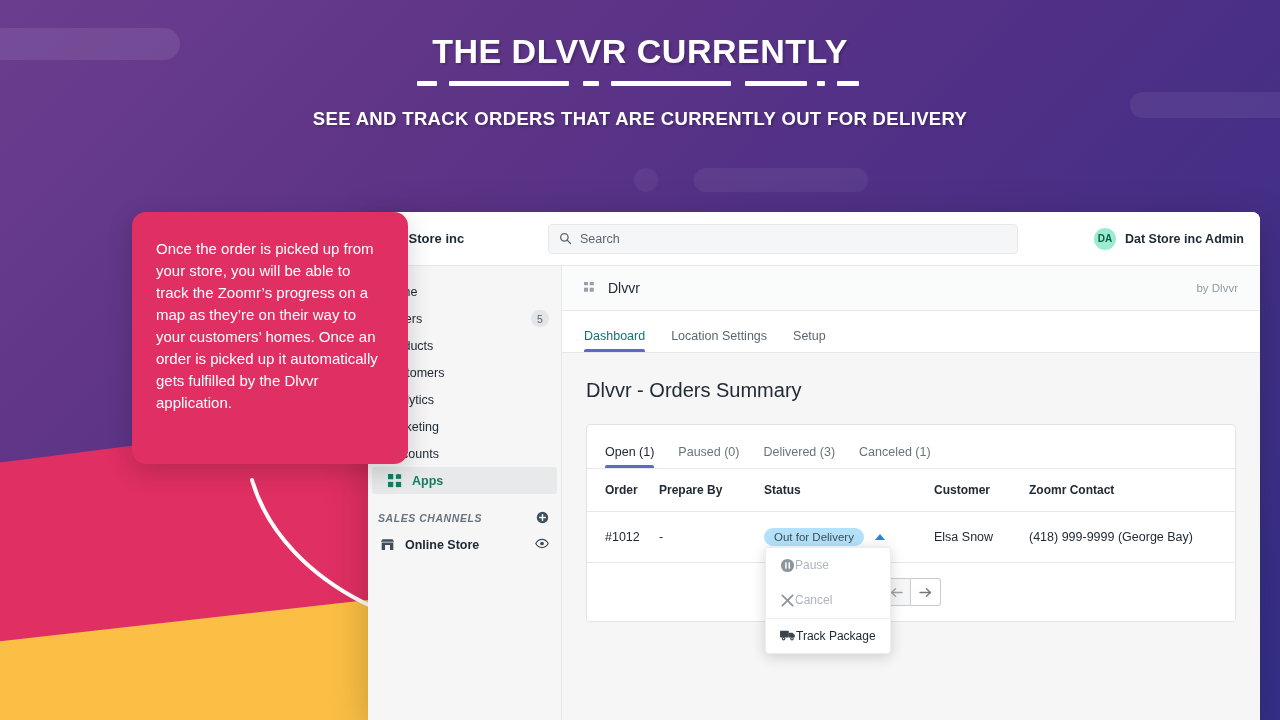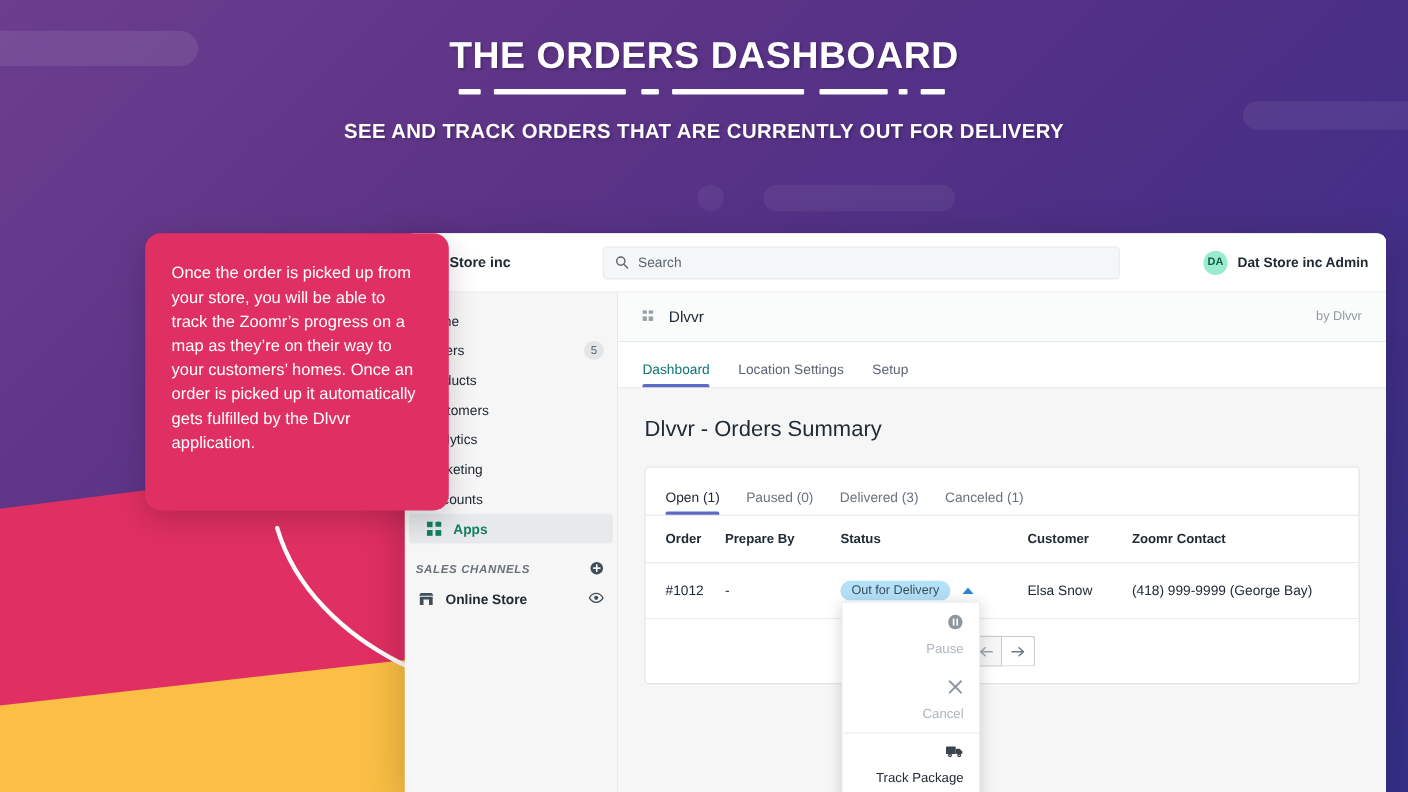--- a/index.html
+++ b/index.html
@@ -153,41 +153,41 @@
   .pg-btn.left { border-radius:3px 0 0 3px; background:#f6f6f7; }
   .pg-btn.right { border-radius:0 3px 3px 0; border-left:none; }
 
   
   .dropdown {
     position:absolute; left:765px; top:546px; width:126px; background:#fff;
     border-radius:4px; box-shadow:0 3px 14px rgba(0,0,0,.16); z-index:40;
     border:1px solid #ebedef; overflow:hidden;
   }
   .dd-head { font-size:11px; color:#444c54; letter-spacing:.4px; padding:14px 14px 13px 14px; }
-  .dd-item { display:flex; align-items:flex-end; gap:10px; padding:10px 14px; font-size:12px;flex-direction:column; }
+  .dd-item { display:flex; align-items:flex-start; padding:10px 14px; font-size:12px; }
   .dd-item.sep { border-top:1px solid #ecedef; }
   .dd-item.disabled { color:#adb5bd; }
   .dd-item.enabled { color:#212b36; }
 </style>
 </head>
 <body>
 
 <div class="bg-layer">
   <div class="pill-a"></div>
   <div class="pill-b"></div>
   <div class="dot-a"></div>
   <div class="pill-c"></div>
   <div class="dot-b"></div>
   <div class="pill-d"></div>
   <div class="band-pink"></div>
   <div class="band-yellow"></div>
 </div>
 
 <div class="hero">
-  <h1>THE ORDERS DASHBOARD</h1>
+  <h1>THE DLVVR CURRENTLY</h1>
   <div class="divider">
     <i style="left:0px;width:20px;"></i>
     <i style="left:32px;width:120px;"></i>
     <i style="left:166px;width:16px;"></i>
     <i style="left:194px;width:120px;"></i>
     <i style="left:328px;width:62px;"></i>
     <i style="left:400px;width:8px;"></i>
     <i style="left:420px;width:22px;"></i>
   </div>
   <h2>SEE AND TRACK ORDERS THAT ARE CURRENTLY OUT FOR DELIVERY</h2>

